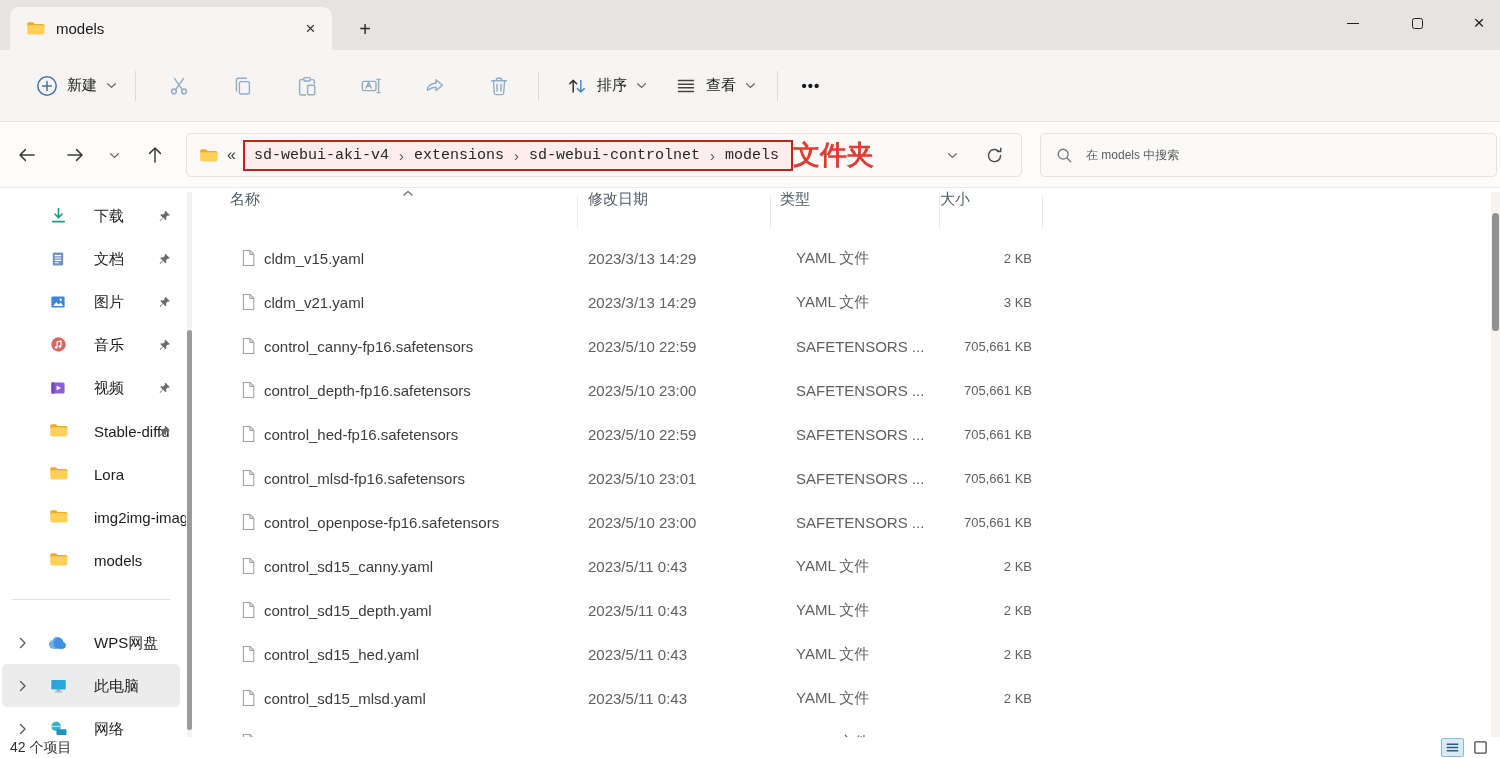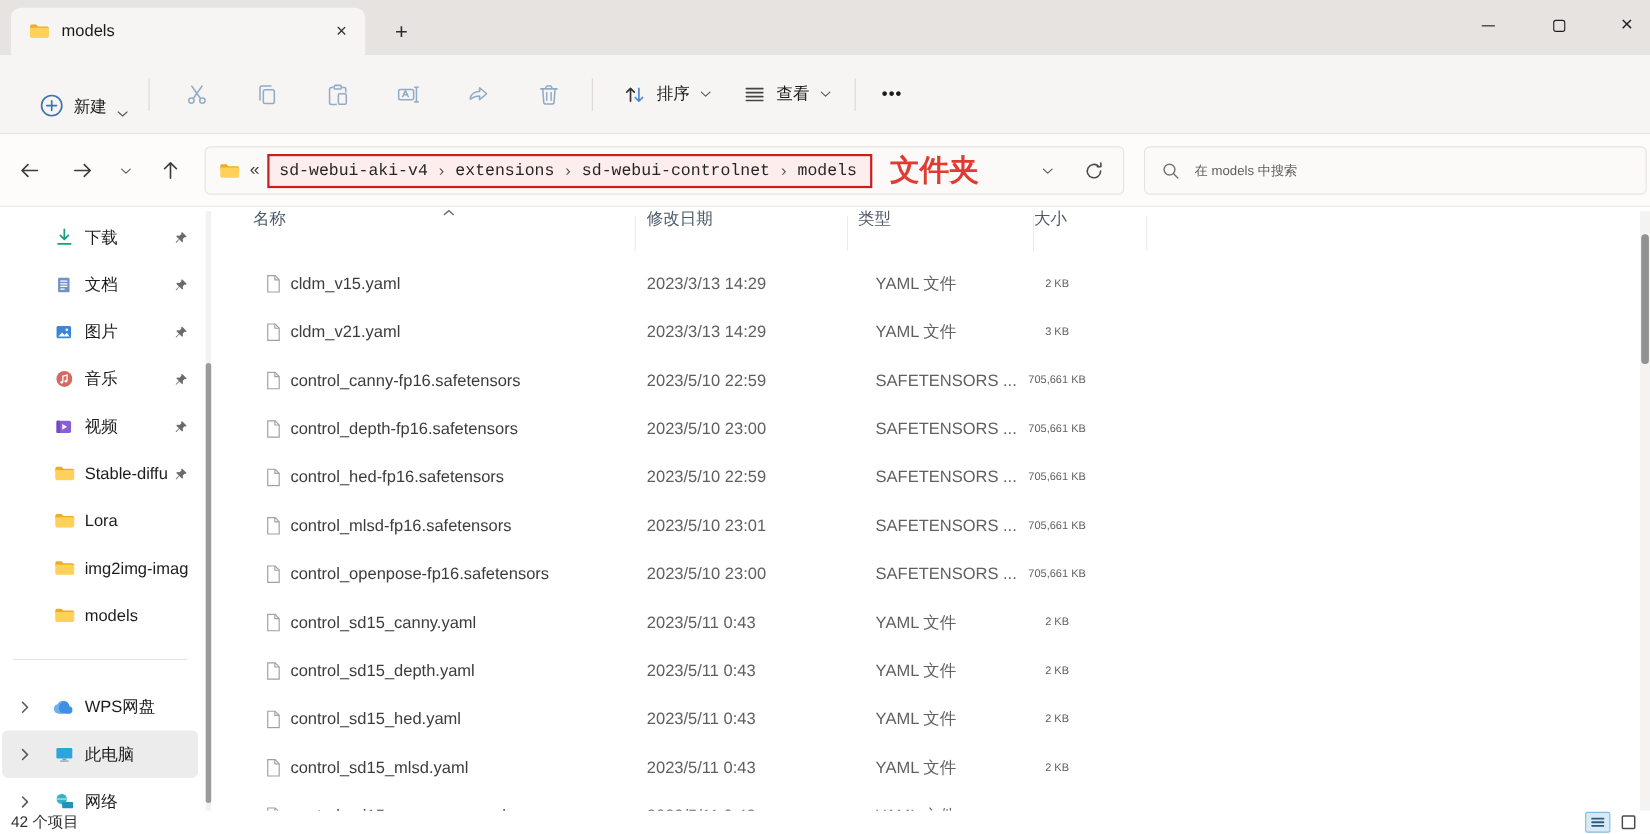--- a/index.html
+++ b/index.html
@@ -23,21 +23,21 @@
   .newtab { position:absolute; left:350px; top:14px; width:30px; height:30px; display:flex; align-items:center;
             justify-content:center; font-size:20px; color:#2c2c2c; border-radius:4px; }
   .wc { position:absolute; top:2px; width:46px; height:42px; display:flex; align-items:center; justify-content:center; }
   .wc-min { left:1330px; } .wc-max { left:1394px; } .wc-close { left:1456px; font-size:19px; color:#1f1f1f; }
   .wc-min-glyph { width:12px; height:0; border-top:1.4px solid #1f1f1f; display:block; }
   .wc-max-glyph { width:11px; height:11px; border:1.4px solid #1f1f1f; border-radius:2.5px; display:block; }
 
   
   .toolbar { position:absolute; left:0; top:50px; right:0; height:72px; background:#f7f5f3;
              border-bottom:1px solid #e3e0dd; display:flex; align-items:center; }
-  .tb-new { margin-left:28px; display:flex; align-items:flex-end; gap:9px; height:42px; padding:0 8px; border-radius:5px; }
+  .tb-new { margin-left:28px; display:flex; align-items:center; gap:9px; height:42px; padding:0 8px; border-radius:5px; }
   .tb-new-label { font-size:15px; color:#1b1b1b; }
   .tb-div { width:1px; height:30px; background:#dcd9d6; margin:0 10px; }
   .tb-icons { display:flex; gap:6px; margin-left:4px; }
   .tb-btn { width:58px; height:42px; display:flex; align-items:center; justify-content:center; border-radius:5px; }
   .tb-drop { display:flex; align-items:center; gap:9px; height:42px; padding:0 11px; border-radius:5px; margin-left:6px; }
   .tb-drop-label { font-size:15px; color:#1b1b1b; }
   .tb-more { width:46px; height:42px; display:flex; align-items:center; justify-content:center; border-radius:5px;
              font-size:15px; font-weight:bold; letter-spacing:1px; color:#1b1b1b; }
 
   
@@ -46,57 +46,57 @@
   .nav-btn { position:absolute; top:14px; width:38px; height:38px; display:flex; align-items:center;
              justify-content:center; border-radius:5px; }
   .nav-back { left:8px; } .nav-fwd { left:56px; } .nav-recent { left:99px; width:30px; } .nav-up { left:136px; }
   .addressbar { position:absolute; left:186px; top:11px; width:836px; height:44px; background:#fbfaf9;
                 border:1px solid #e5e3e1; border-radius:5px; display:flex; align-items:center; padding:0 12px; }
   .ab-collapse { margin-left:9px; font-size:16px; color:#444; }
   .redbox { display:flex; align-items:center; height:31px; margin-left:7px; padding:0 12px 0 9px;
             border:2.5px solid #c5201c; background:#fdeeed; }
   .crumb { font-size:15px; color:#262626; white-space:nowrap;font-family:Liberation Mono, monospace; }
   .crumb-sep { margin:0 10px; font-size:15px; color:#555; }
-  .annotation { margin-left:16px; font-size:27px; font-weight:bold; color:#e03b31; line-height:1; white-space:nowrap; }
+  .annotation { font-size:27px; font-weight:bold; color:#e03b31; line-height:1; white-space:nowrap; }
   .ab-right { margin-left:auto; display:flex; align-items:center; gap:27px; padding-right:5px; }
   .searchbar { position:absolute; left:1040px; top:11px; width:457px; height:44px; background:#fbfaf9;
                border:1px solid #e5e3e1; border-radius:5px; display:flex; align-items:center; gap:13px; padding:0 15px; }
   .searchbar input { border:none; outline:none; background:transparent; font:inherit; font-size:12px;
                      color:#333; width:100%; }
   .searchbar input::placeholder { color:#5d5d5d; opacity:1; }
 
   
   .sidebar { position:absolute; left:0; top:188px; width:186px; bottom:21px; overflow:hidden; padding-top:6px; z-index:1; }
   .side-item { position:relative; height:43px; border-radius:5px; margin:0 6px 0 2px; }
   .side-item.selected { background:#ececec;text-align:right; }
   .side-chev { position:absolute; left:17px; top:50%; transform:translateY(-50%); }
   .side-ic { position:absolute; left:46px; top:50%; transform:translateY(-50%); width:20px; height:20px; }
-  .side-label { position:absolute; left:75px; top:50%; transform:translateY(-50%); font-size:15px; color:#1c1c1c;
+  .side-label { position:absolute; left:92px; top:50%; transform:translateY(-50%); font-size:15px; color:#1c1c1c;
                 white-space:nowrap; }
   .side-pin { position:absolute; right:9px; top:50%; transform:translateY(-50%); }
   .side-divider { height:1px; background:#e4e2e0; margin:18px 16px 21px 12px; }
   .side-scroll { position:absolute; left:187px; top:192px; width:5px; height:548px; background:#f3f2f1; z-index:2; }
   .side-thumb { position:absolute; left:0; top:138px; width:5px; height:400px; background:#9b9b9b; border-radius:3px; }
 
   
   .filelist { position:absolute; left:190px; top:188px; right:10px; bottom:0; z-index:1; }
   .flhead { position:relative; height:48px; }
   .sort-caret { position:absolute; left:212px; top:2px; }
   .hcol { position:absolute; top:2px; font-size:15px; color:#4e5a68; }
   .h-name { left:40px; } .h-date { left:398px; } .h-type { left:590px; } .h-size { left:750px; }
   .h-sep { position:absolute; top:8px; height:32px; width:1px; background:#eaeaea; }
   .hs1 { left:387px; } .hs2 { left:580px; } .hs3 { left:749px; } .hs4 { left:852px; }
   .frows { position:absolute; top:48px; left:0; right:0; bottom:0; overflow:hidden; }
   .frow { position:relative; height:44px; }
   .f-ic { position:absolute; left:50px; top:50%; transform:translateY(-50%); }
   .c-name { position:absolute; left:74px; top:50%; transform:translateY(-50%); font-size:15px; color:#3c3c3c; white-space:nowrap; }
   .c-date { position:absolute; left:398px; top:50%; transform:translateY(-50%); font-size:15px; color:#606060; white-space:nowrap; }
   .c-type { position:absolute; left:590px; top:50%; transform:translateY(-50%); font-size:15px; color:#606060; white-space:nowrap;margin-left:16px; }
-  .c-size { position:absolute; left:700px; width:142px; text-align:center; top:50%; transform:translateY(-50%);
-            font-size:10px; color:#606060; white-space:nowrap; }
+  .c-size { position:absolute; left:700px; width:142px; text-align:right; top:50%; transform:translateY(-50%);
+            font-size:13px; color:#606060; white-space:nowrap; }
   .vscroll { position:absolute; right:0; top:192px; bottom:0; width:9px; background:#f4f3f2; z-index:3; }
   .vthumb { position:absolute; top:21px; right:1px; width:7px; height:118px; background:#919191; border-radius:4px; }
 
   
   .statusbar { position:absolute; left:0; right:0; bottom:0; height:21px; background:#ffffff; z-index:5;
                display:flex; align-items:center; }
   .sb-count { margin-left:10px; font-size:14px; color:#2e2e2e; }
   .sb-toggles { position:absolute; right:8px; top:0; height:21px; display:flex; gap:5px; align-items:center; }
   .sb-toggle { width:23px; height:19px; display:flex; align-items:center; justify-content:center; }
   .sb-toggle.active { background:#d8eaf6; border:1px solid #84bbe0; border-radius:2px; }

